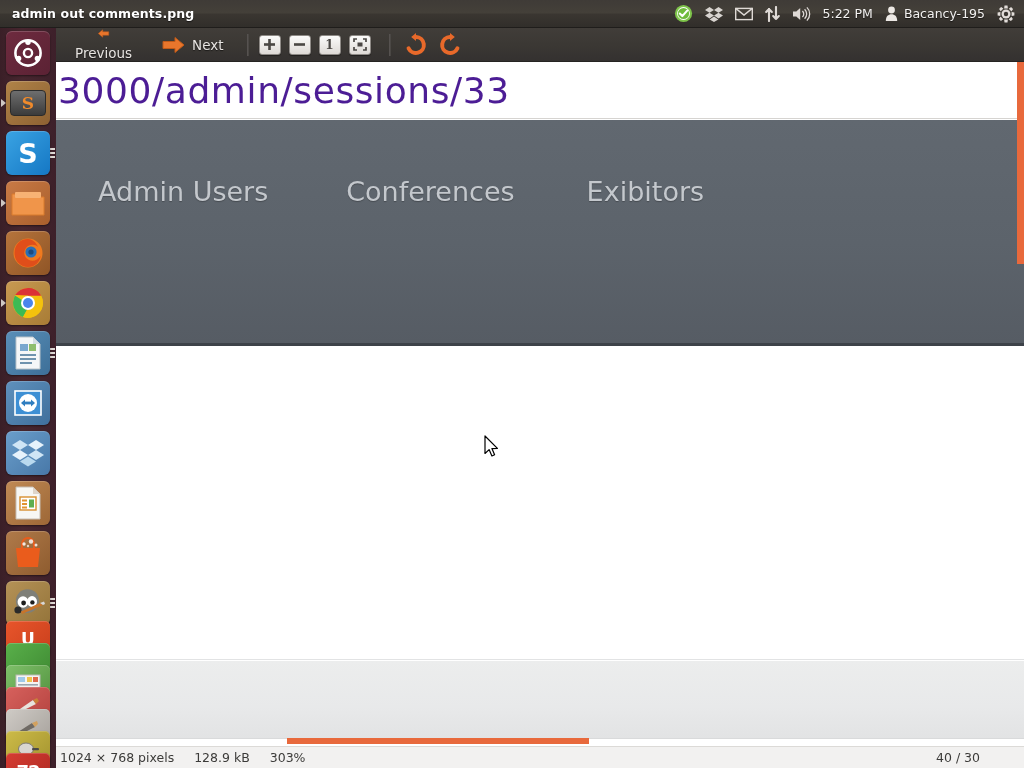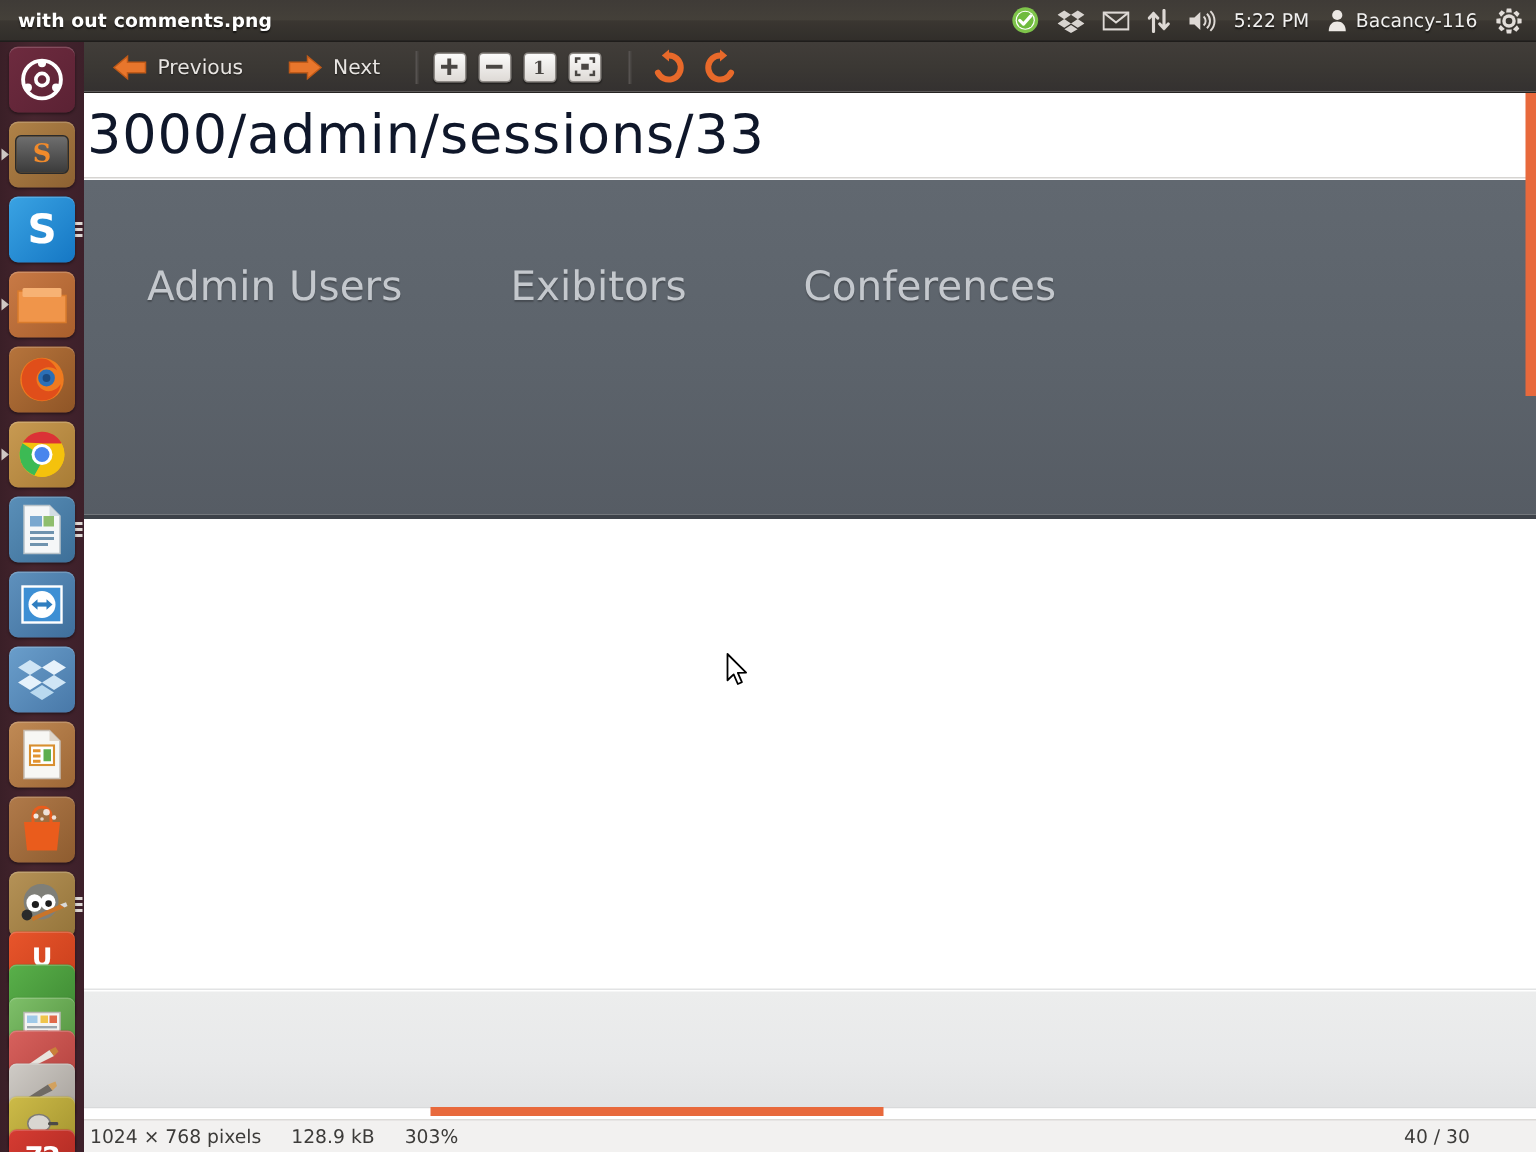--- a/index.html
+++ b/index.html
@@ -100,21 +100,21 @@
     position: absolute; top: 34px; left: 0; width: 968px; height: 684px;
     background: #ffffff; overflow: hidden;
   }
   #urlbar {
     position: absolute; top: 0; left: 0; width: 968px; height: 57px;
     background: #ffffff;
     border-bottom: 1px solid #d6d4d1;
     display: flex; align-items: center;
   }
   #url-text {
-    font-size: 36px; color: #0f172a; letter-spacing: .6px;
+    font-size: 36px; color: #4c1d95; letter-spacing: .6px;
     margin-left: 2px; white-space: nowrap;
     font-family: "DejaVu Sans", "Liberation Sans", sans-serif;
   }
   #navbar {
     position: absolute; top: 58px; left: 0; width: 968px; height: 226px;
     background: linear-gradient(to bottom, #616870 0%, #5c636b 55%, #565c64 100%);
     border-bottom: 3px solid #3d4249;
   }
   .nav-row { position: absolute; left: 0; width: 968px; display: flex; }
   .nav-item {
@@ -165,21 +165,21 @@
 
   
   #cursor { position: absolute; left: 484px; top: 435px; z-index: 60; }
 </style>
 </head>
 <body>
 
 <div id="screen">
 
   <div id="top-panel">
-    <div id="window-title">with out comments.png</div>
+    <div id="window-title">admin out comments.png</div>
 
     <div id="tray">
 
       <div class="tray-item">
         <svg class="tray-icon" width="19" height="19" viewBox="0 0 19 19">
           <circle cx="9.5" cy="9.5" r="8.6" fill="#7ec44a"></circle>
           <circle cx="9.5" cy="9.5" r="6.4" fill="#ffffff"></circle>
           <circle cx="9.5" cy="9.5" r="5.6" fill="#6fbb3d"></circle>
           <path d="M5.8 9.6 L8.3 12.1 L13.2 6.6" stroke="#ffffff" stroke-width="2.1" fill="none" stroke-linecap="round" stroke-linejoin="round"></path>
         </svg>
@@ -216,21 +216,21 @@
 
       <div class="tray-item">
         <span id="clock">5:22 PM</span>
       </div>
 
       <div class="tray-item tray-user">
         <svg class="tray-icon" width="13" height="15" viewBox="0 0 13 15">
           <circle cx="6.5" cy="4" r="3.4" fill="#ece8e4"></circle>
           <path d="M0.8 15 C0.8 10.3 3.3 8.3 6.5 8.3 C9.7 8.3 12.2 10.3 12.2 15 Z" fill="#ece8e4"></path>
         </svg>
-        <span id="username">Bacancy-116</span>
+        <span id="username">Bacancy-195</span>
       </div>
 
       <div class="tray-item">
         <svg class="tray-icon" width="18" height="18" viewBox="0 0 18 18">
           <g fill="#e2ddd9">
             <path d="M9 0.6 L10.5 0.6 L10.9 3.4 L7.1 3.4 L7.5 0.6 Z"></path>
             <path d="M9 17.4 L7.5 17.4 L7.1 14.6 L10.9 14.6 L10.5 17.4 Z"></path>
             <path d="M0.6 9 L0.6 7.5 L3.4 7.1 L3.4 10.9 L0.6 10.5 Z"></path>
             <path d="M17.4 9 L17.4 10.5 L14.6 10.9 L14.6 7.1 L17.4 7.5 Z"></path>
             <path d="M3 3 L4.1 1.9 L6.4 3.5 L3.7 6.2 L2.1 3.9 Z"></path>
@@ -455,21 +455,21 @@
         <span style="color:#ffffff;font-size:18px;font-weight:bold;letter-spacing:-1px;">72</span>
       </div>
     </div>
 
   </div>
 
   <div id="viewer">
 
     <div id="toolbar">
 
-      <div class="tb-btn" style="margin-left:10px;">
+      <div class="tb-btn" style="margin-left:10px;flex-direction:column;">
         <svg width="23" height="18" viewBox="0 0 23 18">
           <path d="M10 1.5 L10 5.5 L22 5.5 L22 12.5 L10 12.5 L10 16.5 L1 9 Z" fill="#e8762c" stroke="#c05a18" stroke-width="1"></path>
         </svg>
         <span>Previous</span>
       </div>
 
       <div class="tb-btn" style="margin-left:12px;">
         <svg width="23" height="18" viewBox="0 0 23 18">
           <path d="M13 1.5 L13 5.5 L1 5.5 L1 12.5 L13 12.5 L13 16.5 L22 9 Z" fill="#e8762c" stroke="#c05a18" stroke-width="1"></path>
         </svg>
@@ -530,22 +530,22 @@
 
     <div id="canvas-area">
 
       <div id="urlbar">
         <span id="url-text">3000/admin/sessions/33</span>
       </div>
 
       <div id="navbar">
         <div class="nav-row" style="top:56px;">
           <span class="nav-item" style="margin-left:42px;">Admin Users</span>
+          <span class="nav-item" style="margin-left:78px;">Conferences</span>
           <span class="nav-item" style="margin-left:72px;">Exibitors</span>
-          <span class="nav-item" style="margin-left:78px;">Conferences</span>
         </div>
       </div>
 
       <div id="page-body">
         <div class="band-white" style="top:226px;height:85px;"></div>
         <div class="band-gray" style="top:312px;height:78px;"></div>
         <div class="band-white" style="top:390px;height:7px;border-bottom:none;"></div>
       </div>
 
       <div id="v-scroll"></div>

